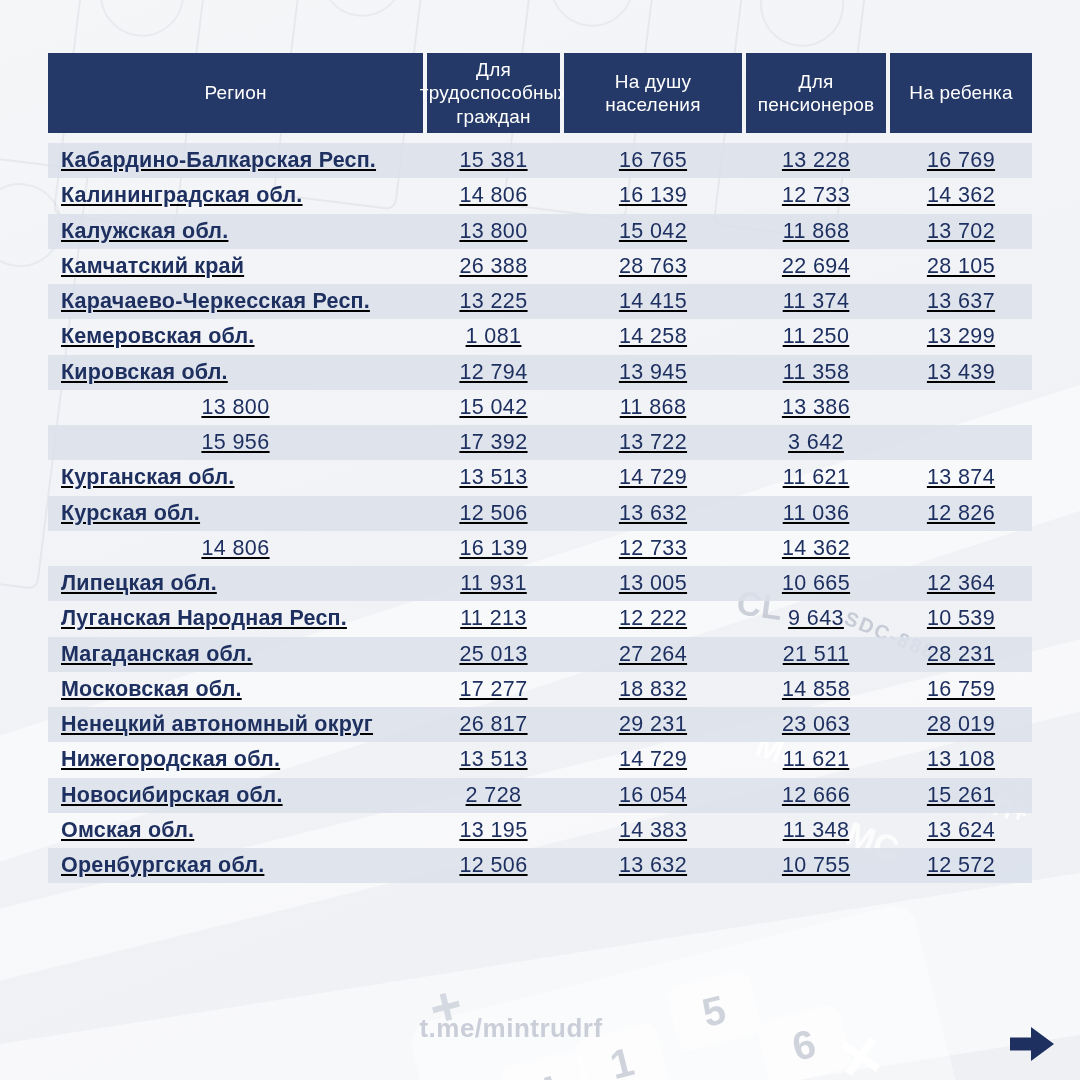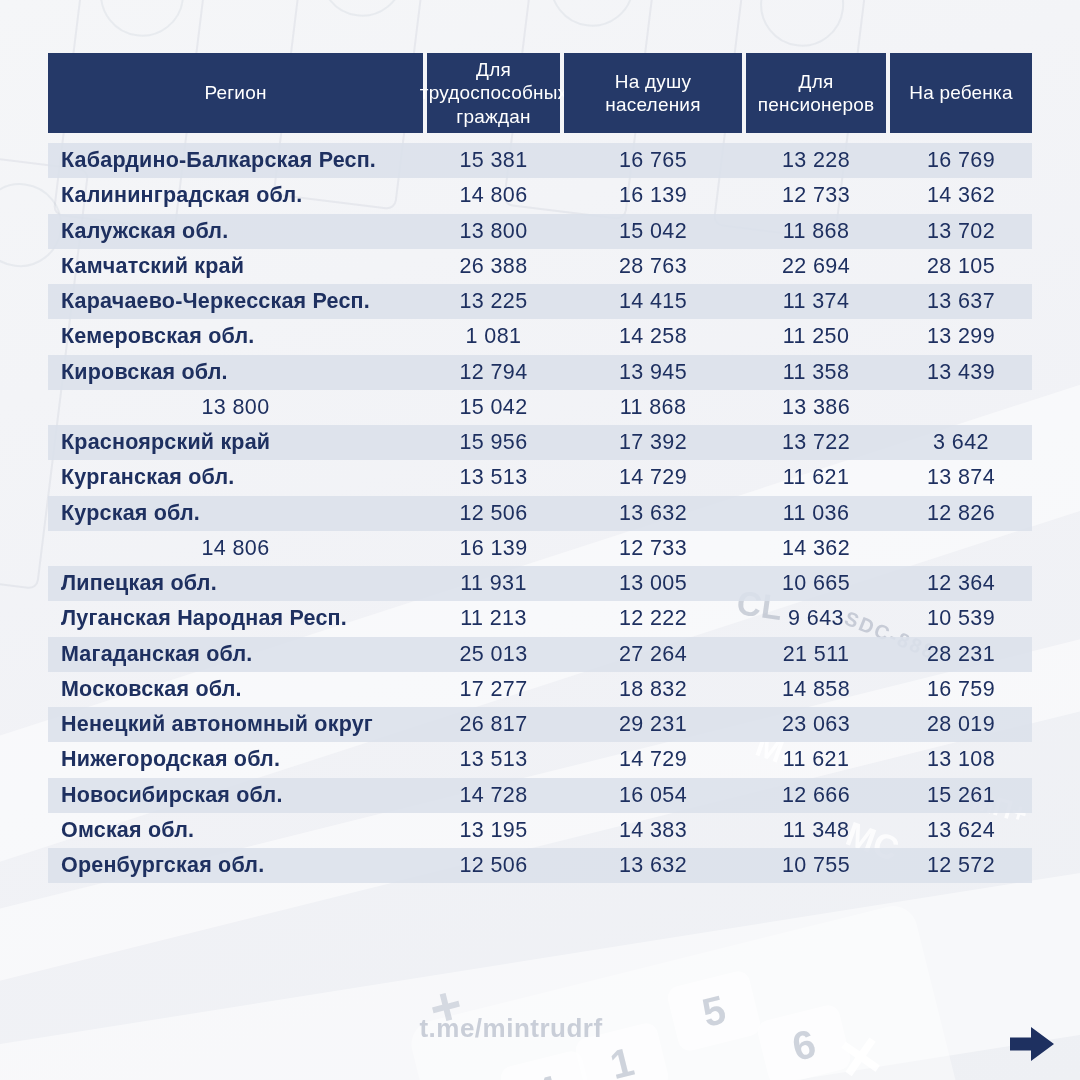--- a/index.html
+++ b/index.html
@@ -41,21 +41,21 @@
     grid-template-columns:375px 133px 178px 140px 142px;
     column-gap:4px;
   }
   .thead{height:80px;margin-bottom:10px;}
   .th{
     background:#253968;color:#ffffff;
     display:flex;align-items:center;justify-content:center;
     text-align:center;font-size:19px;line-height:1.22;
     padding:0 8px;letter-spacing:.2px;
   }
-  .tr{height:35.25px;align-items:center;}
+  .tr{height:35.25px;align-items:center;text-decoration:underline;}
   .tr:nth-child(odd){background:rgba(219,224,235,.88);}
   .td{color:#1e3060;}
   .td-region{
     font-weight:700;font-size:21.5px;
     padding-left:13px;letter-spacing:.2px;
     white-space:nowrap;overflow:hidden;
   }
   .td-num{
     font-size:21.5px;text-align:center;letter-spacing:.4px;font-weight:500;
   }
@@ -172,21 +172,20 @@
           <div class="td td-num">11 358</div>
           <div class="td td-num">13 439</div>
         </div>
         <div class="tr">
           <div class="td td-num">13 800</div>
           <div class="td td-num">15 042</div>
           <div class="td td-num">11 868</div>
           <div class="td td-num">13 386</div>
         </div>
         <div class="tr">
-          <div class="td td-region">Красноярский край</div>
           <div class="td td-num">15 956</div>
           <div class="td td-num">17 392</div>
           <div class="td td-num">13 722</div>
           <div class="td td-num">3 642</div>
         </div>
         <div class="tr">
           <div class="td td-region">Курганская обл.</div>
           <div class="td td-num">13 513</div>
           <div class="td td-num">14 729</div>
           <div class="td td-num">11 621</div>
@@ -242,21 +241,21 @@
         </div>
         <div class="tr">
           <div class="td td-region">Нижегородская обл.</div>
           <div class="td td-num">13 513</div>
           <div class="td td-num">14 729</div>
           <div class="td td-num">11 621</div>
           <div class="td td-num">13 108</div>
         </div>
         <div class="tr">
           <div class="td td-region">Новосибирская обл.</div>
-          <div class="td td-num">14 728</div>
+          <div class="td td-num">2 728</div>
           <div class="td td-num">16 054</div>
           <div class="td td-num">12 666</div>
           <div class="td td-num">15 261</div>
         </div>
         <div class="tr">
           <div class="td td-region">Омская обл.</div>
           <div class="td td-num">13 195</div>
           <div class="td td-num">14 383</div>
           <div class="td td-num">11 348</div>
           <div class="td td-num">13 624</div>

